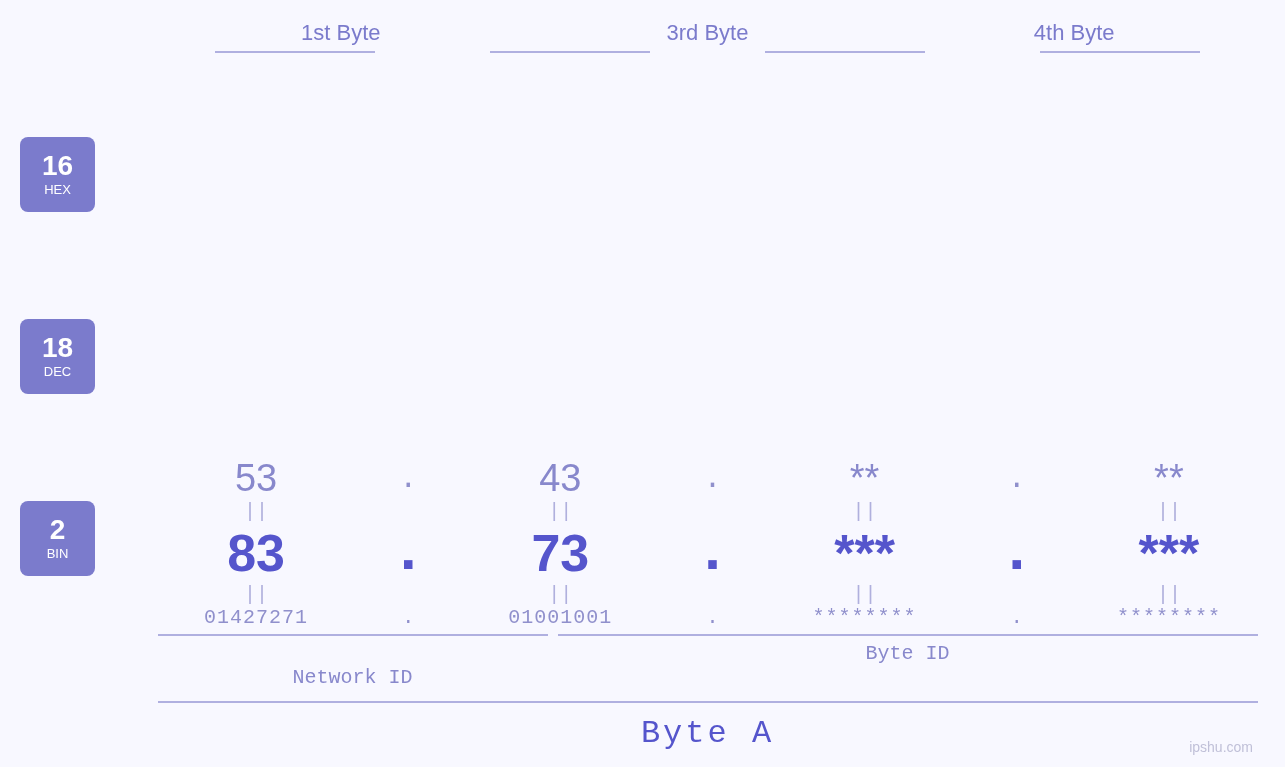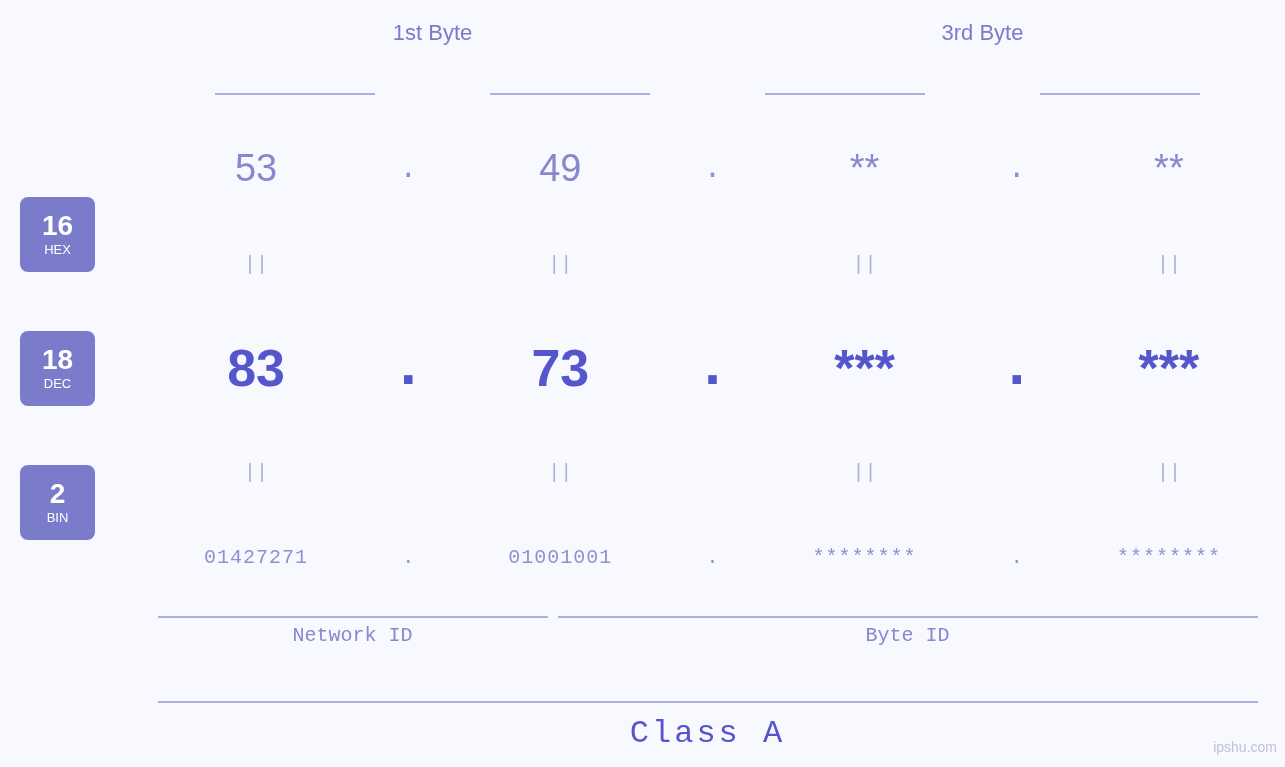--- a/index.html
+++ b/index.html
@@ -13,21 +13,20 @@
       position: relative;
     }
 
     .main-container {
       width: 1285px;
       height: 767px;
       position: relative;
       display: flex;
       flex-direction: column;
       align-items: center;
-      gap: 42px;
     }
 
     
     .byte-headers {
       display: flex;
       width: 1100px;
       margin-left: 130px;
       margin-top: 20px;
       justify-content: space-around;
     }
@@ -117,35 +116,36 @@
       color: #9090cc;
       font-size: 20px;
       font-family: 'Courier New', monospace;
       letter-spacing: 1px;
     }
 
     
     .watermark {
       position: absolute;
       bottom: 12px;
-      right: 8px;
+      right: 32px;
       color: #c0c0d8;
       font-size: 14px;
       font-family: Arial, sans-serif;
     }
 
   </style>
 </head>
 <body>
 
 <div class="main-container">
 
   <div class="byte-headers">
     <div class="byte-label">1st Byte</div>
     <div class="byte-label">3rd Byte</div>
+    <div class="byte-label">4th Byte</div>
   </div>
 
   <div class="bracket-container">
     <div class="bracket-cell">
         <div class="bracket-line"></div>
       </div>
     <div class="bracket-cell">
         <div class="bracket-line"></div>
       </div>
     <div class="bracket-cell">
@@ -166,29 +166,29 @@
       <div class="badge">
         <span class="badge-number">18</span>
         <span class="badge-type">DEC</span>
       </div>
       <div class="badge">
         <span class="badge-number">2</span>
         <span class="badge-type">BIN</span>
       </div>
     </div>
 
-    <div style="flex:1; display:flex; flex-direction:column; justify-content:space-between; ">
+    <div style="flex:1; display:flex; flex-direction:column; justify-content:flex-end; ">
 
       <div style="display:flex; align-items:center; justify-content:space-around;">
         <div style="width:200px; text-align:center;">
           <span class="hex-value">53</span>
         </div>
         <div style="width:40px; text-align:center; color:#9090cc; font-size:30px;">.</div>
         <div style="width:200px; text-align:center;">
-          <span class="hex-value">49</span>
+          <span class="hex-value">43</span>
         </div>
         <div style="width:40px; text-align:center; color:#9090cc; font-size:30px;">.</div>
         <div style="width:200px; text-align:center;">
           <span class="hex-value">**</span>
         </div>
         <div style="width:40px; text-align:center; color:#9090cc; font-size:30px;">.</div>
         <div style="width:200px; text-align:center;">
           <span class="hex-value">**</span>
         </div>
       </div>
@@ -255,26 +255,26 @@
   <div style="width:1100px; margin-left:130px; margin-top:5px;">
     <div style="display:flex; margin-bottom:6px;">
 
       <div style="width:390px; height:2px; background:#b0b0e0;"></div>
 
       <div style="width:10px;"></div>
 
       <div style="flex:1; height:2px; background:#b0b0e0;"></div>
     </div>
     <div style="display:flex;">
-      <div style="width:390px; text-align:center; color:#8888cc; font-size:20px; font-family:'Courier New',monospace;">Network ID</div>
+      <div style="width:390px; text-align:center; color:#8888cc; font-size:20px; font-family:'Courier New',monospace;margin-top:24px;">Network ID</div>
       <div style="width:10px;"></div>
       <div style="flex:1; text-align:center; color:#8888cc; font-size:20px; font-family:'Courier New',monospace;">Byte ID</div>
     </div>
   </div>
 
   <div style="width:1100px; margin-left:130px; margin-top:12px; margin-bottom:15px;">
     <div style="width:100%; height:2px; background:#b0b0e0; margin-bottom:12px;"></div>
-    <div style="text-align:center; color:#5555cc; font-size:32px; font-family:'Courier New',monospace; letter-spacing:3px;">Class A</div>
+    <div style="text-align:center; color:#5555cc; font-size:32px; font-family:'Courier New',monospace; letter-spacing:3px;">Byte A</div>
   </div>
 
   <div class="watermark">ipshu.com</div>
 
 </div>
 
 </body></html>

